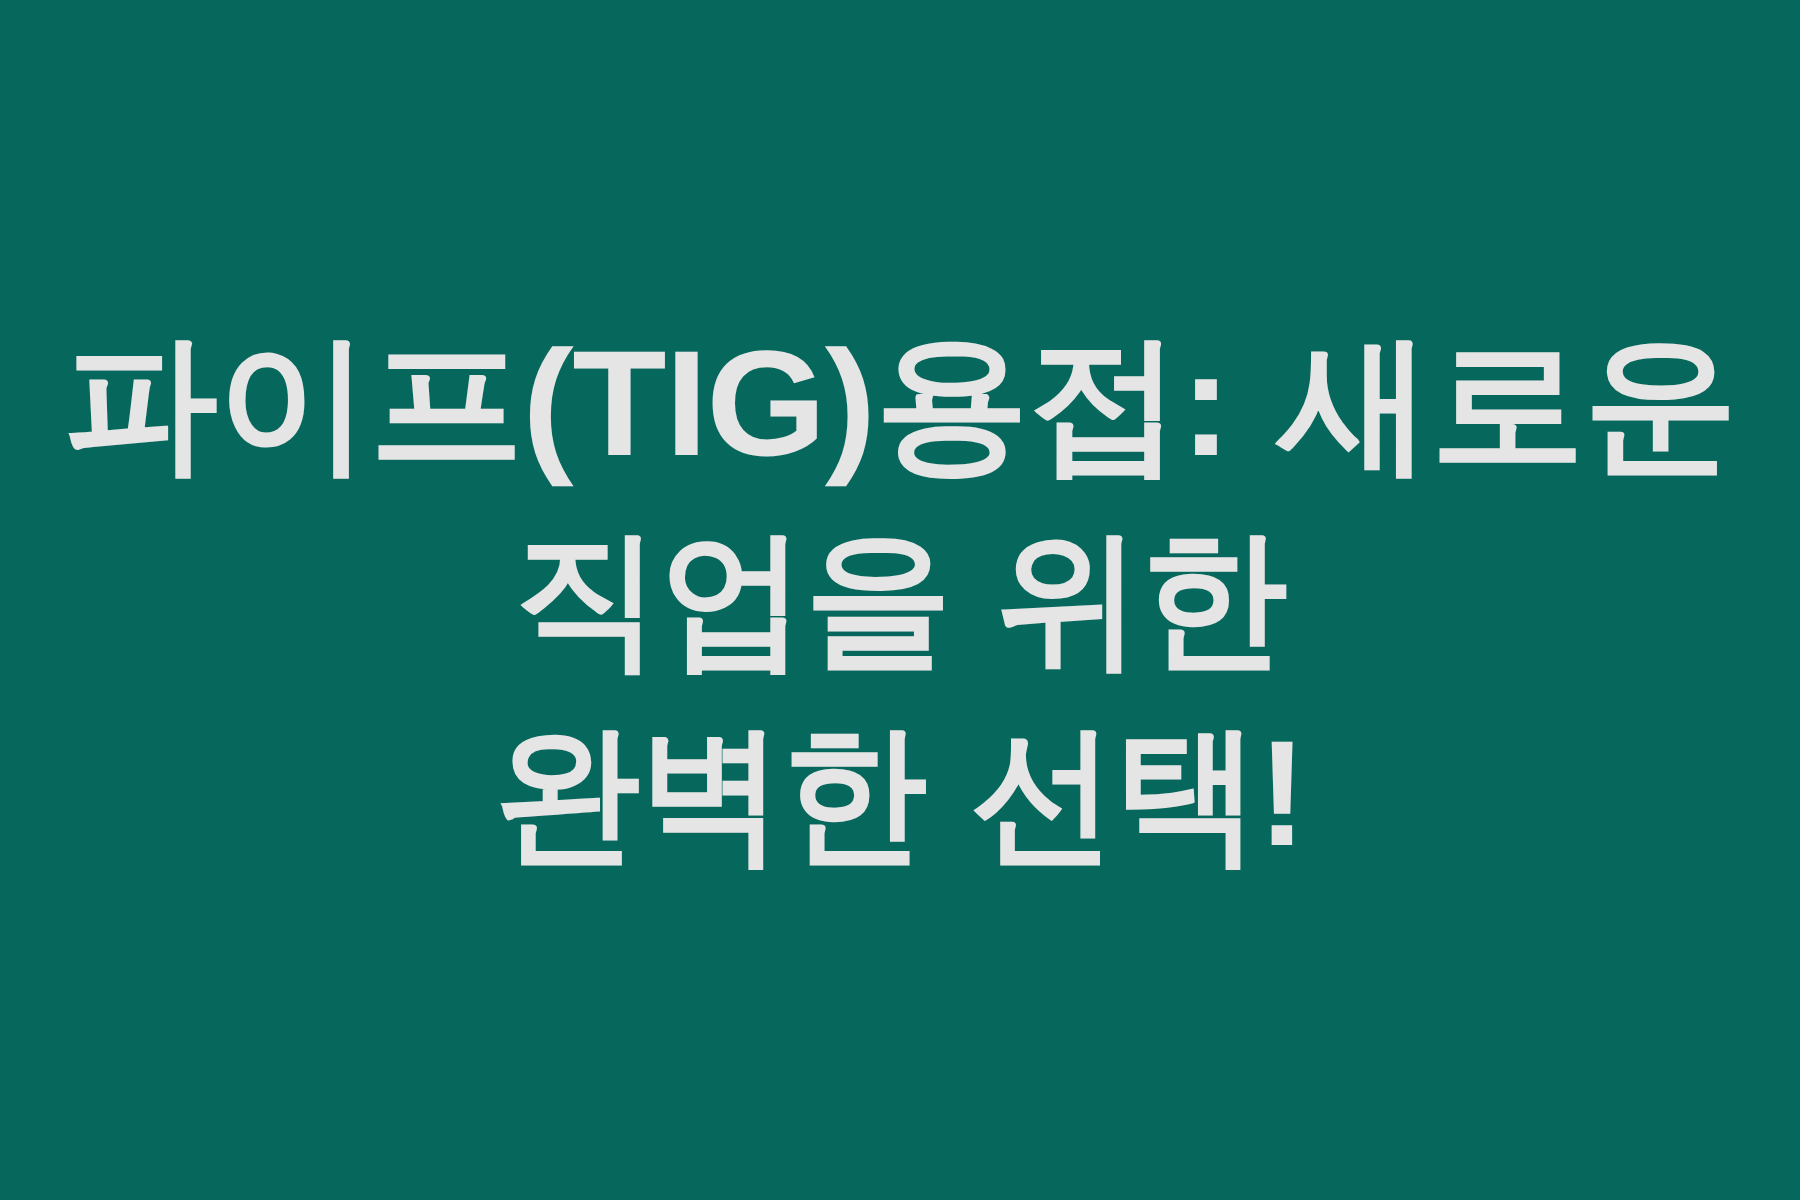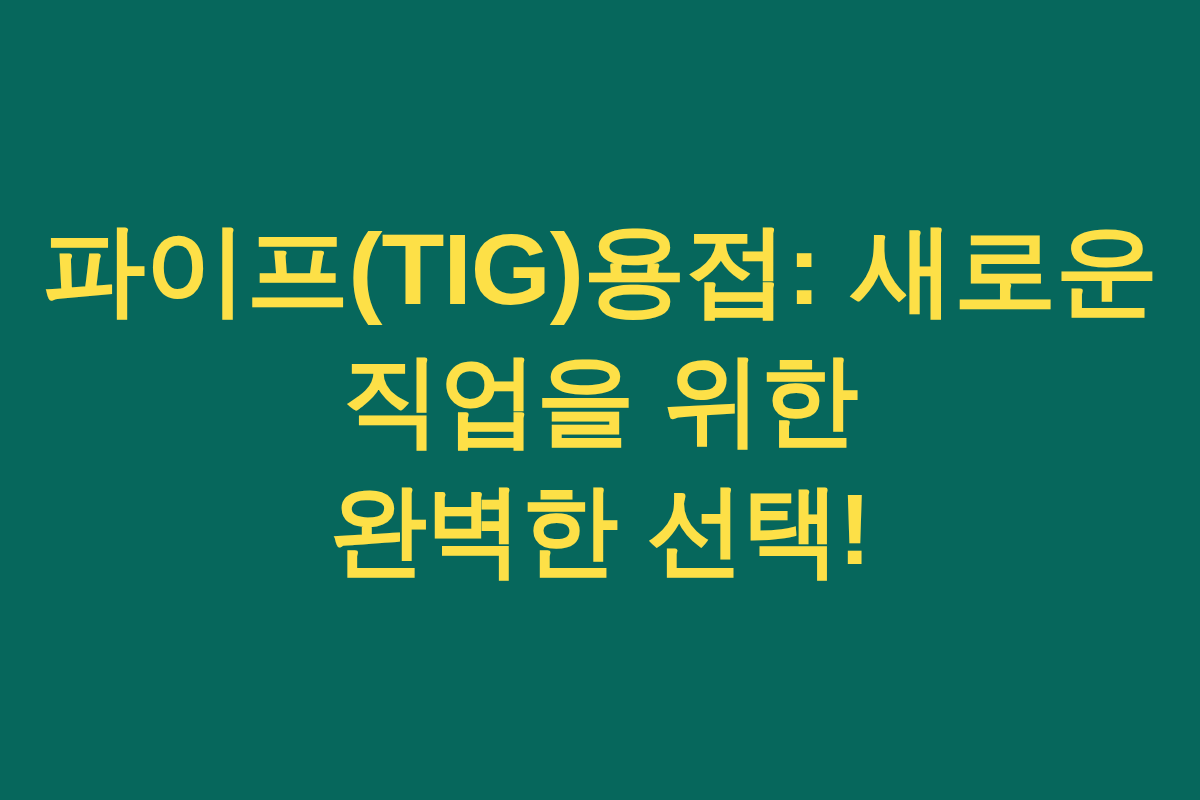--- a/index.html
+++ b/index.html
@@ -52,19 +52,19 @@
   #headline .line.line-2,
   #headline .line.line-3 {
     font-size: 100px;
   }
 </style>
 </head>
 <body>
 
 <div id="poster" style="background: rgb(6, 103, 92);">
 
-  <h1 id="headline" style="color: #fde047;">
+  <h1 id="headline" style="color: #e5e5e5;">
     <span class="line line-1" style="display: block; transform: scaleX(1.0292); transform-origin: center center;">파이프(TIG)용접: 새로운</span>
     <span class="line line-2" style="display: block; transform: scaleX(0.9795); transform-origin: center center;">직업을 위한</span>
     <span class="line line-3" style="display: block; transform: scaleX(0.9676); transform-origin: center center;">완벽한 선택!</span>
   </h1>
 
 </div>
 
 </body></html>

